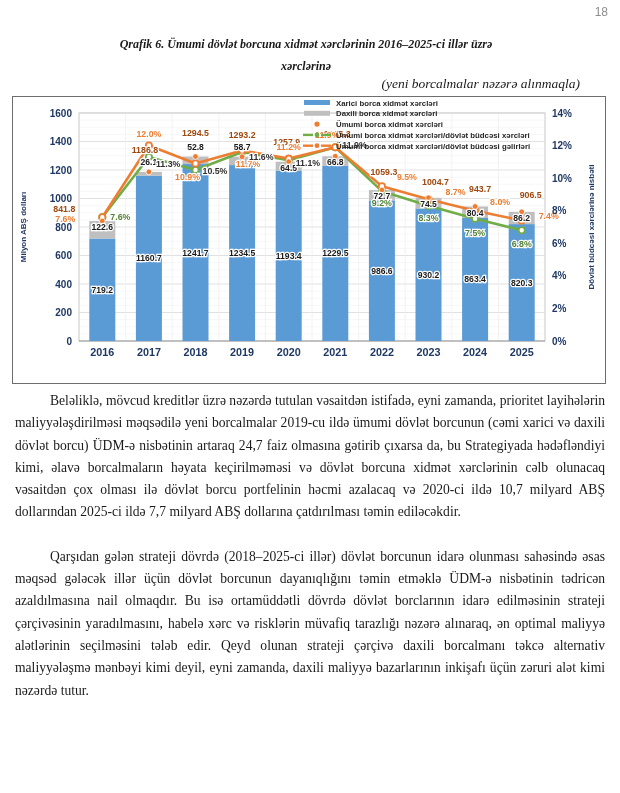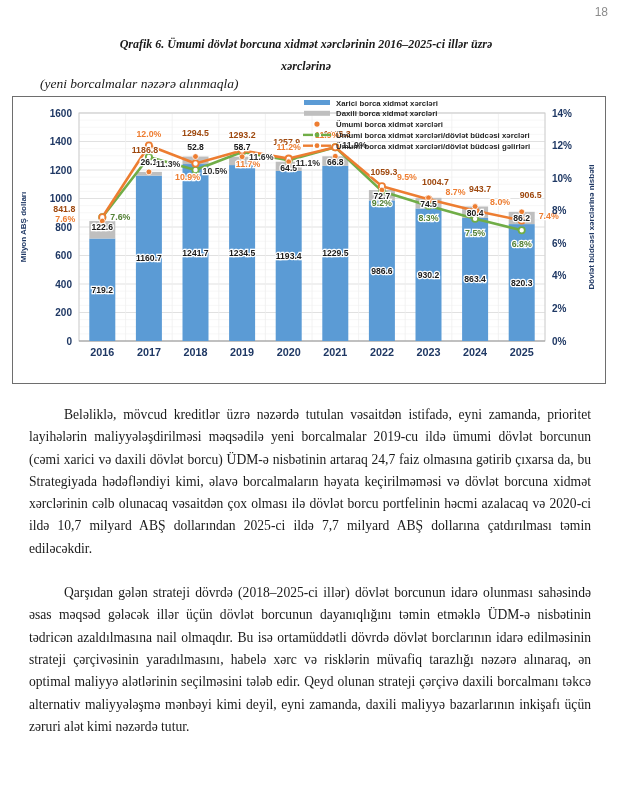--- a/index.html
+++ b/index.html
@@ -2,27 +2,27 @@
 <html><head>
 <meta charset="utf-8">
 <style>
   html,body{margin:0;padding:0;background:#ffffff;}
   body{width:620px;height:793px;position:relative;font-family:"Liberation Serif",serif;color:#1a1a1a;}
   .page{position:absolute;inset:0;background:#fff;overflow:hidden;}
   .page-number{position:absolute;top:5px;right:12px;font-family:"Liberation Sans",sans-serif;
     font-size:12px;color:#8c8c8c;}
   .fig-title{position:absolute;top:33px;left:32px;right:40px;text-align:center;
     font-weight:bold;font-style:italic;font-size:12px;line-height:22px;}
-  .fig-subtitle{position:absolute;top:76px;left:40px;right:40px;text-align:left;
+  .fig-subtitle{position:absolute;top:76px;left:40px;right:40px;text-align:right;
     font-style:italic;font-size:13.5px;}
   .chart-frame{position:absolute;top:96px;left:12px;width:594px;height:288px;
     border:1.5px solid #6e6e6e;background:#fff;box-sizing:border-box;}
   .chart-frame svg{display:block;}
   .body-text{position:absolute;top:390px;left:15px;width:590px;}
-  .body-text p{margin:14px;font-size:13.6px;line-height:22.3px;text-align:justify;text-indent:35px;}
+  .body-text p{margin:0;font-size:13.6px;line-height:22.3px;text-align:justify;text-indent:35px;}
   .heading{margin:0;margin-top:11px;font-weight:bold;font-size:13.6px;line-height:22.3px;
     text-align:justify;text-indent:57px;}
   .heading .gap{display:inline-block;width:34px;}
   .p2{margin-top:22px !important;}
 </style>
 </head>
 <body>
 
 <div class="page">
   <div class="page-number">18</div>

